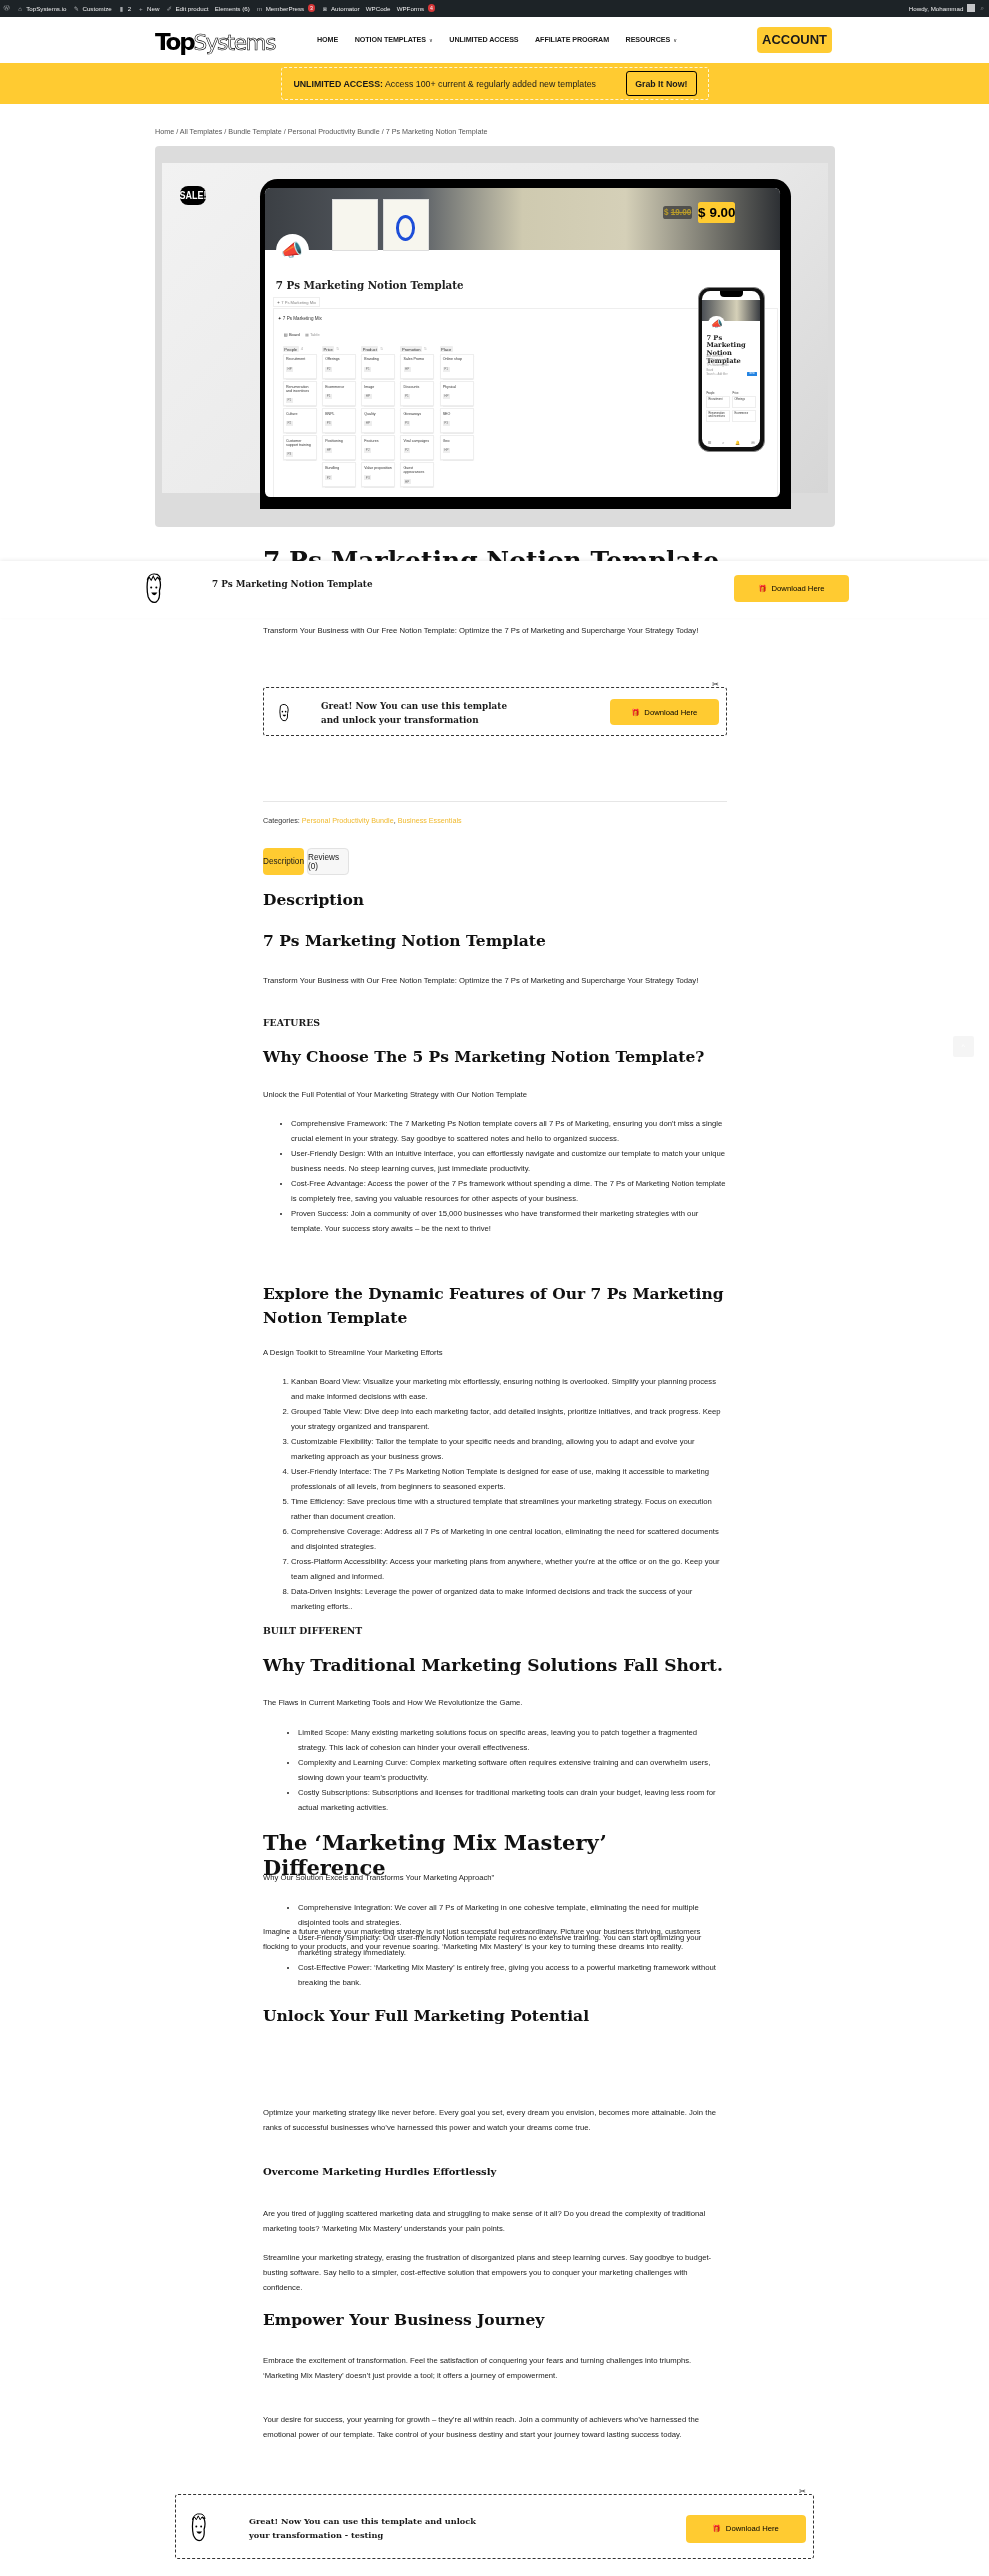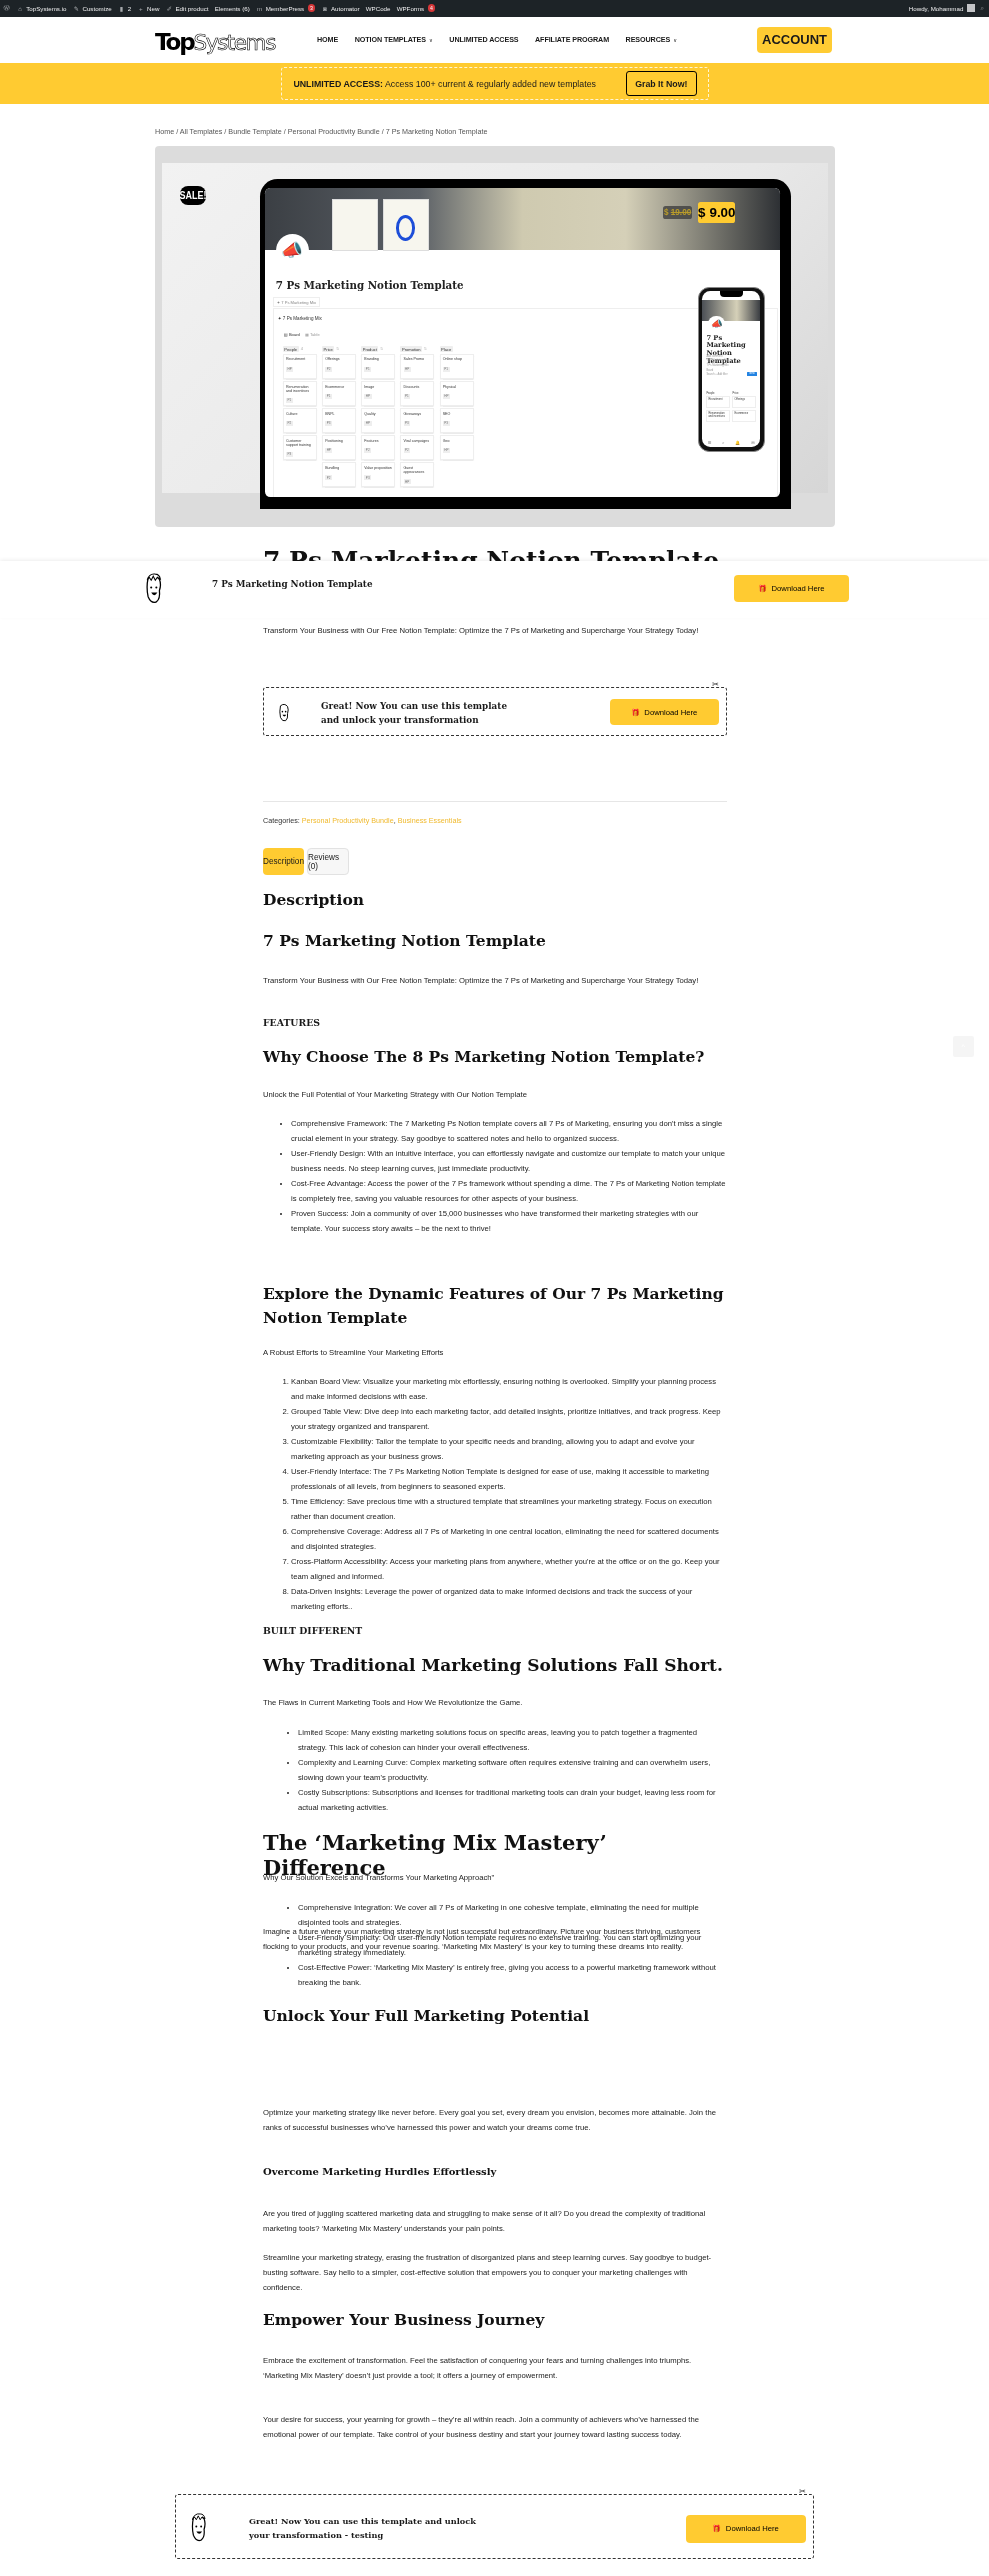--- a/index.html
+++ b/index.html
@@ -329,31 +329,31 @@
 <div class="tabs">
   <a class="tab active">Description</a>
   <a class="tab inactive">Reviews (0)</a>
 </div>
 
 <div class="desc">
   <h2 class="blk serif" style="top:890px; font-size:15.5px;">Description</h2>
   <h2 class="blk serif" style="top:931px; font-size:15.5px;">7 Ps Marketing Notion Template</h2>
   <p class="blk" style="top:973px;">Transform Your Business with Our Free Notion Template: Optimize the 7 Ps of Marketing and Supercharge Your Strategy Today!</p>
   <h3 class="blk serif" style="top:1017px;">FEATURES</h3>
-  <h2 class="blk serif" style="top:1047px; font-size:15.5px;">Why Choose The 8 Ps Marketing Notion Template?</h2>
+  <h2 class="blk serif" style="top:1047px; font-size:15.5px;">Why Choose The 5 Ps Marketing Notion Template?</h2>
   <p class="blk" style="top:1087px;">Unlock the Full Potential of Your Marketing Strategy with Our Notion Template</p>
   <ul class="blk" style="top:1116px; padding-left:28px;" id="list-why">
       <li><b>Comprehensive Framework:</b><span> The 7 Marketing Ps Notion template covers all 7 Ps of Marketing, ensuring you don't miss a single crucial element in your strategy. Say goodbye to scattered notes and hello to organized success.</span></li>
       <li><b>User-Friendly Design:</b><span> With an intuitive interface, you can effortlessly navigate and customize our template to match your unique business needs. No steep learning curves, just immediate productivity.</span></li>
       <li><b>Cost-Free Advantage:</b><span> Access the power of the 7 Ps framework without spending a dime. The 7 Ps of Marketing Notion template is completely free, saving you valuable resources for other aspects of your business.</span></li>
       <li><b>Proven Success:</b><span> Join a community of over 15,000 businesses who have transformed their marketing strategies with our template. Your success story awaits – be the next to thrive!</span></li>
     </ul>
 
   <h2 class="blk serif" style="top:1282px; font-size:15.5px; line-height:24px;">Explore the Dynamic Features of Our 7 Ps Marketing Notion Template</h2>
-  <p class="blk" style="top:1345px;">A Robust Efforts to Streamline Your Marketing Efforts</p>
+  <p class="blk" style="top:1345px;">A Design Toolkit to Streamline Your Marketing Efforts</p>
   <ol class="blk" style="top:1374px; padding-left:28px;" id="list-explore">
       <li><b>Kanban Board View:</b><span> Visualize your marketing mix effortlessly, ensuring nothing is overlooked. Simplify your planning process and make informed decisions with ease.</span></li>
       <li><b>Grouped Table View:</b><span> Dive deep into each marketing factor, add detailed insights, prioritize initiatives, and track progress. Keep your strategy organized and transparent.</span></li>
       <li><b>Customizable Flexibility:</b><span> Tailor the template to your specific needs and branding, allowing you to adapt and evolve your marketing approach as your business grows.</span></li>
       <li><b>User-Friendly Interface:</b><span> The 7 Ps Marketing Notion Template is designed for ease of use, making it accessible to marketing professionals of all levels, from beginners to seasoned experts.</span></li>
       <li><b>Time Efficiency:</b><span> Save precious time with a structured template that streamlines your marketing strategy. Focus on execution rather than document creation.</span></li>
       <li><b>Comprehensive Coverage:</b><span> Address all 7 Ps of Marketing in one central location, eliminating the need for scattered documents and disjointed strategies.</span></li>
       <li><b>Cross-Platform Accessibility:</b><span> Access your marketing plans from anywhere, whether you're at the office or on the go. Keep your team aligned and informed.</span></li>
       <li><b>Data-Driven Insights:</b><span> Leverage the power of organized data to make informed decisions and track the success of your marketing efforts..</span></li>
     </ol>

